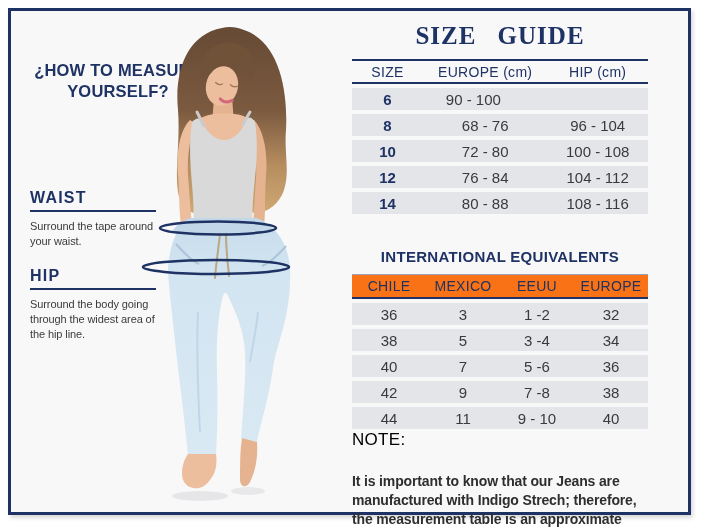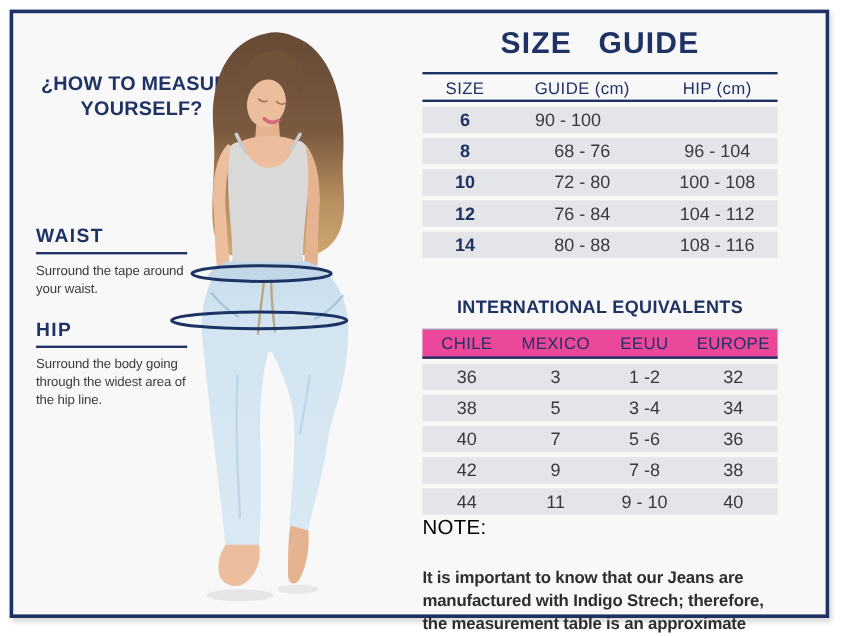--- a/index.html
+++ b/index.html
@@ -21,28 +21,28 @@
   .mline { width:126px; height:0; border-bottom:2.5px solid #1e3264; margin-top:3px; }
   .mdesc { margin-top:7px; font-size:11px; font-weight:normal; color:#3b3b3b;
            line-height:1.35; width:132px; letter-spacing:-0.1px; }
 
   
   .model { position:absolute; left:138px; top:12px; width:220px; height:500px; }
 
   
   .sg   { position:absolute; left:352px; top:22px; width:296px; }
   .sg-title { text-align:center; color:#1e3264; font-size:25px; font-weight:bold;
-              letter-spacing:1px; word-spacing:14px; margin-bottom:9px; }
+              letter-spacing:1px; word-spacing:14px; margin-bottom:9px;font-family:Liberation Serif, serif; }
   .intl { position:absolute; left:352px; top:248px; width:296px; }
   .intl-title { text-align:center; color:#1e3264; font-size:15px; font-weight:bold;
                 letter-spacing:0.3px; margin-bottom:9px; }
 
   .thead { display:flex; align-items:center; height:25px;
            border-top:2px solid #1e3264; border-bottom:2px solid #1e3264; }
-  .intl .thead { border-top:1.5px solid #9aa3ba; background:#ec4899; }
+  .intl .thead { border-top:1.5px solid #9aa3ba; background:#f97316; }
   .thead .tcell { color:#1e3264; font-weight:normal; font-size:14px; letter-spacing:0.3px; }
   .trow  { display:flex; align-items:center; height:22px; margin-top:4px;
            background:#e4e5e9; }
   .tcell { text-align:center; font-size:15px; color:#3a3a3c; }
   .size-table .c0 { width:24%; } .size-table .c1 { width:42%; } .size-table .c2 { width:34%; }
   .size-table .trow .c0 { color:#1e3264; font-weight:bold; }
   .intl-table .tcell { width:25%; }
 
   .note { position:absolute; left:352px; top:430px; width:300px; }
   .note-label { color:#000000; font-size:17px; font-weight:normal; letter-spacing:0.3px; }
@@ -125,21 +125,21 @@
 
     <ellipse cx="80" cy="216" rx="58" ry="6.5" fill="none" stroke="#1e3264" stroke-width="2.5"></ellipse>
     <ellipse cx="78" cy="255" rx="73" ry="7" fill="none" stroke="#1e3264" stroke-width="2.5"></ellipse>
   </svg>
 
   <div class="sg">
     <div class="sg-title">SIZE GUIDE</div>
     <div class="size-table">
         <div class="thead">
           <div class="tcell c0">SIZE</div>
-          <div class="tcell c1">GUIDE (cm)</div>
+          <div class="tcell c1">EUROPE (cm)</div>
           <div class="tcell c2">HIP (cm)</div>
         </div>
         <div class="trow">
           <div class="tcell c0">6</div>
           <div class="tcell c2">90 - 100</div>
         </div>
         <div class="trow">
           <div class="tcell c0">8</div>
           <div class="tcell c1">68 - 76</div>
           <div class="tcell c2">96 - 104</div>

